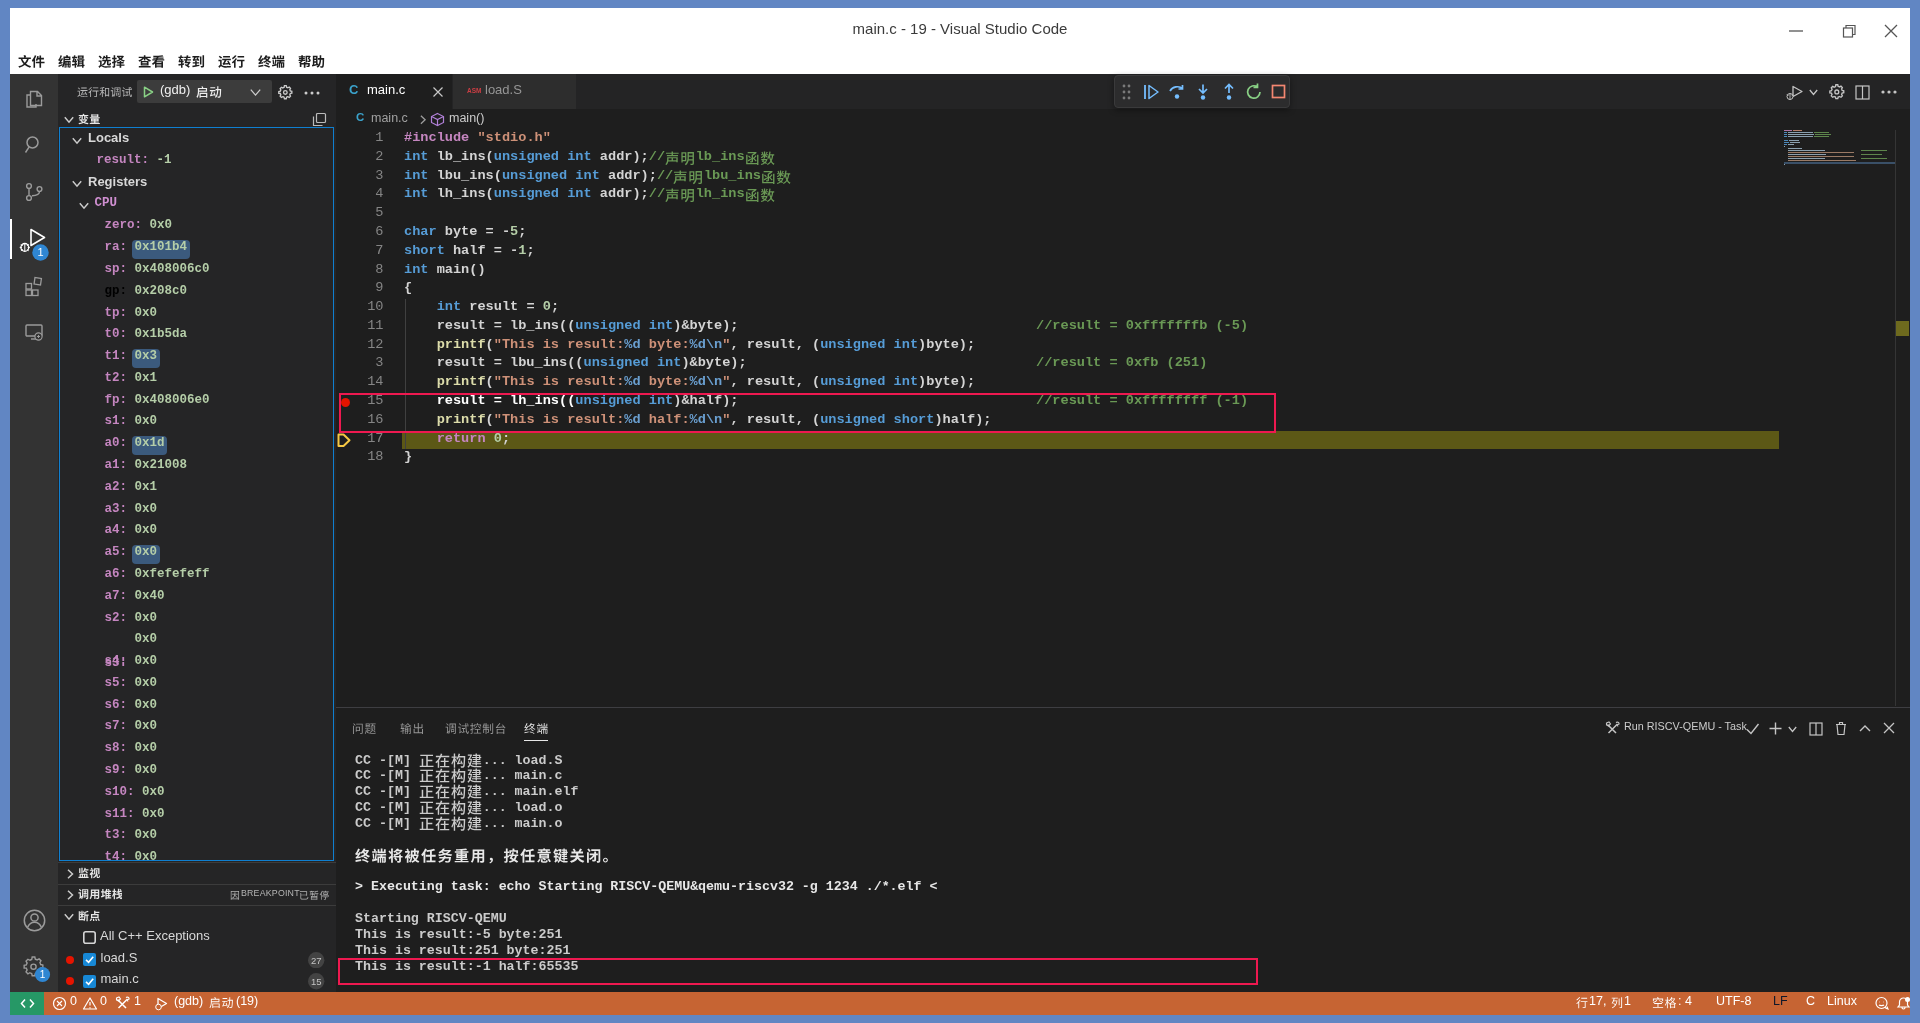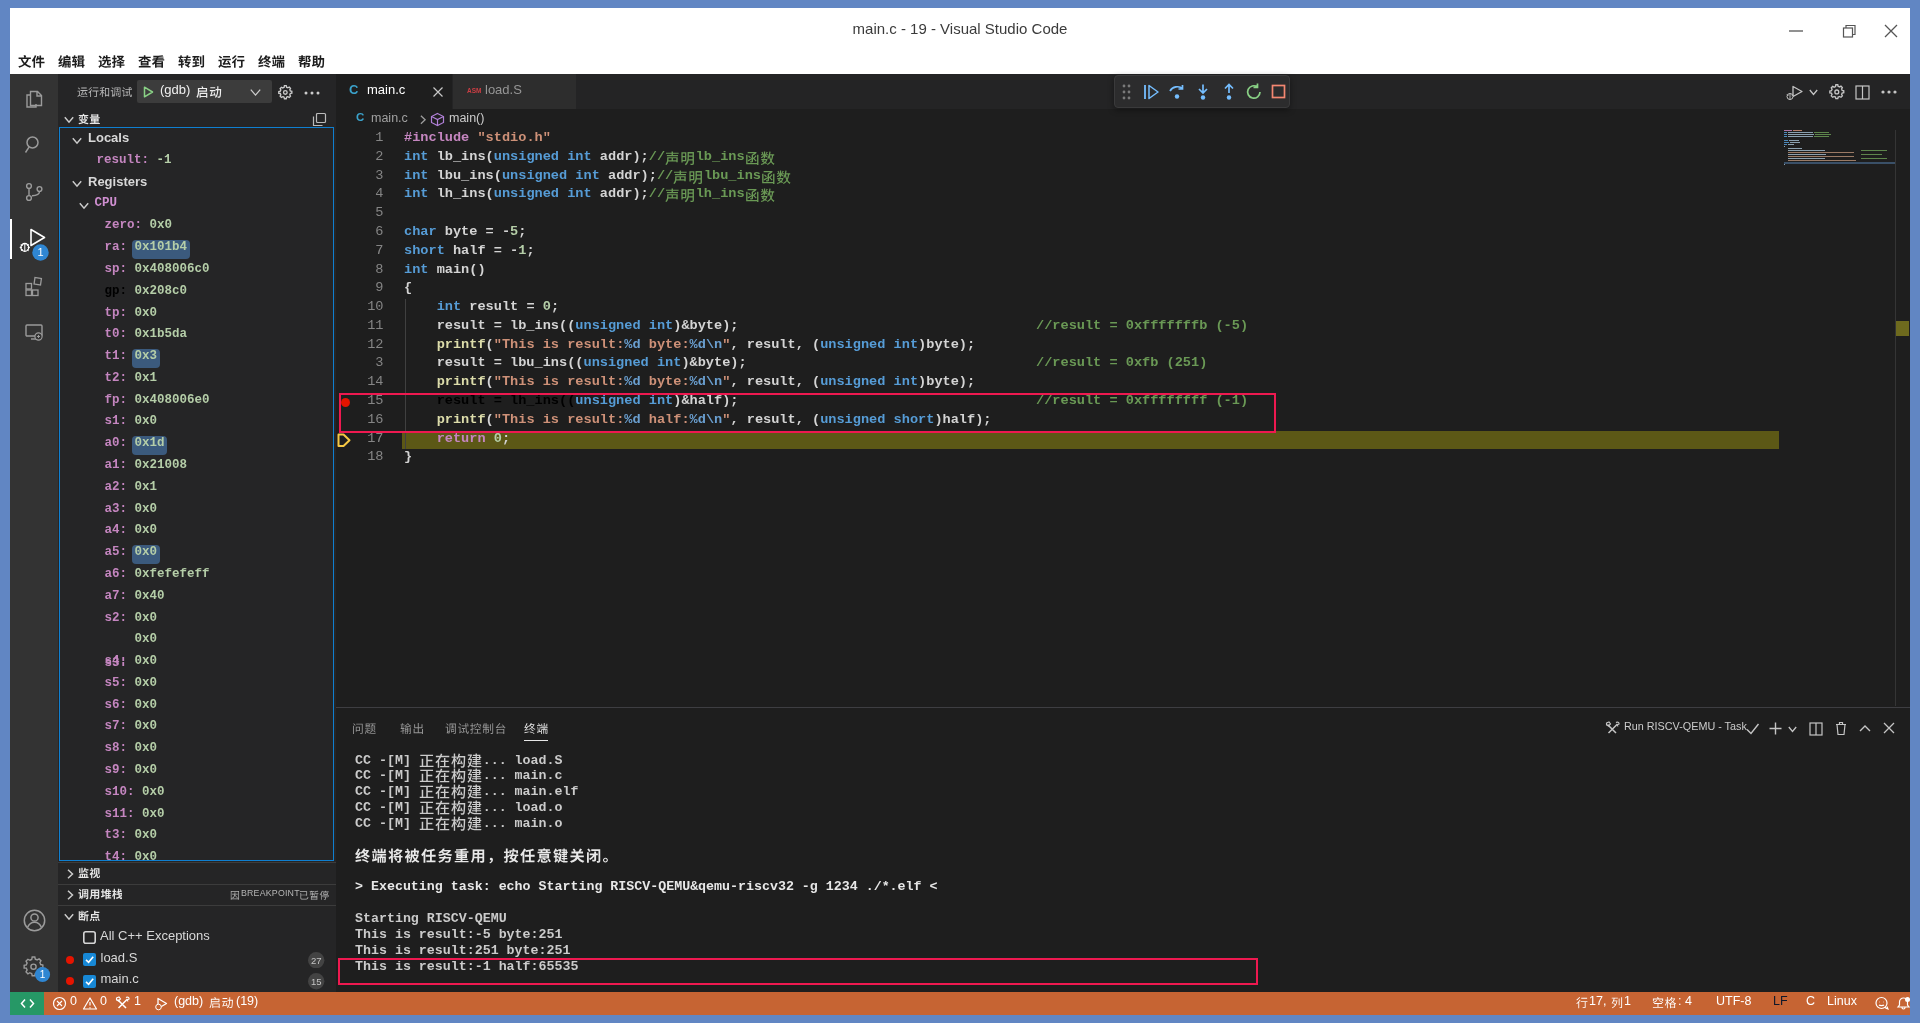--- a/index.html
+++ b/index.html
@@ -422,21 +422,21 @@
 <div class="cl" style="top:242.71px"><span style="color:#569cd6">short</span><span style="color:#d4d4d4"> half = -</span><span style="color:#b5cea8">1</span><span style="color:#d4d4d4">;</span></div>
 <div class="cl" style="top:261.50px"><span style="color:#569cd6">int</span><span style="color:#d4d4d4"> main()</span></div>
 <div class="cl" style="top:280.28px"><span style="color:#d4d4d4">{</span></div>
 <div class="cl" style="top:299.06px"><span style="color:#d4d4d4">    </span><span style="color:#569cd6">int</span><span style="color:#d4d4d4"> result = </span><span style="color:#b5cea8">0</span><span style="color:#d4d4d4">;</span></div>
 <div class="cl" style="top:317.85px"><span style="color:#d4d4d4">    result = lb_ins((</span><span style="color:#569cd6">unsigned</span><span style="color:#d4d4d4"> </span><span style="color:#569cd6">int</span><span style="color:#d4d4d4">)&amp;byte);</span></div>
 <div class="cl" style="left:1036.0px;top:317.85px;color:#6a9955">//result = 0xfffffffb (-5)</div>
 <div class="cl" style="top:336.63px"><span style="color:#d4d4d4">    </span><span style="color:#dcdcaa">printf</span><span style="color:#d4d4d4">(</span><span style="color:#ce9178">"This is result:</span><span style="color:#6a9fd0">%d</span><span style="color:#ce9178"> byte:</span><span style="color:#6a9fd0">%d</span><span style="color:#6a9fd0">\n</span><span style="color:#ce9178">"</span><span style="color:#d4d4d4">, result, (</span><span style="color:#569cd6">unsigned</span><span style="color:#d4d4d4"> </span><span style="color:#569cd6">int</span><span style="color:#d4d4d4">)byte);</span></div>
 <div class="cl" style="top:355.42px"><span style="color:#d4d4d4">    result = lbu_ins((</span><span style="color:#569cd6">unsigned</span><span style="color:#d4d4d4"> </span><span style="color:#569cd6">int</span><span style="color:#d4d4d4">)&amp;byte);</span></div>
 <div class="cl" style="left:1036.0px;top:355.42px;color:#6a9955">//result = 0xfb (251)</div>
 <div class="cl" style="top:374.21px"><span style="color:#d4d4d4">    </span><span style="color:#dcdcaa">printf</span><span style="color:#d4d4d4">(</span><span style="color:#ce9178">"This is result:</span><span style="color:#6a9fd0">%d</span><span style="color:#ce9178"> byte:</span><span style="color:#6a9fd0">%d</span><span style="color:#6a9fd0">\n</span><span style="color:#ce9178">"</span><span style="color:#d4d4d4">, result, (</span><span style="color:#569cd6">unsigned</span><span style="color:#d4d4d4"> </span><span style="color:#569cd6">int</span><span style="color:#d4d4d4">)byte);</span></div>
-<div class="cl" style="top:392.99px"><span style="color:#000000">    result = lh_ins((</span><span style="color:#569cd6">unsigned</span><span style="color:#d4d4d4"> </span><span style="color:#569cd6">int</span><span style="color:#d4d4d4">)&amp;half);</span></div>
+<div class="cl" style="top:392.99px"><span style="color:#ffffff">    result = lh_ins((</span><span style="color:#569cd6">unsigned</span><span style="color:#d4d4d4"> </span><span style="color:#569cd6">int</span><span style="color:#d4d4d4">)&amp;half);</span></div>
 <div class="cl" style="left:1036.0px;top:392.99px;color:#6a9955">//result = 0xffffffff (-1)</div>
 <div class="cl" style="top:411.77px"><span style="color:#d4d4d4">    </span><span style="color:#dcdcaa">printf</span><span style="color:#d4d4d4">(</span><span style="color:#ce9178">"This is result:</span><span style="color:#6a9fd0">%d</span><span style="color:#ce9178"> half:</span><span style="color:#6a9fd0">%d</span><span style="color:#6a9fd0">\n</span><span style="color:#ce9178">"</span><span style="color:#d4d4d4">, result, (</span><span style="color:#569cd6">unsigned</span><span style="color:#d4d4d4"> </span><span style="color:#569cd6">short</span><span style="color:#d4d4d4">)half);</span></div>
 <div class="cl" style="top:430.56px"><span style="color:#d4d4d4">    </span><span style="color:#c586c0">return</span><span style="color:#d4d4d4"> </span><span style="color:#b5cea8">0</span><span style="color:#d4d4d4">;</span></div>
 <div class="cl" style="top:449.35px"><span style="color:#d4d4d4">}</span></div>
 <div style="position:absolute;left:340.5px;top:397.6px;width:9.6px;height:9.6px;background:#e51400;border-radius:50%;"></div>
 <svg style="position:absolute;left:337.0px;top:432.8px;" width="14.0" height="14.5" viewBox="0 0 14.0 14.5">
     <path d="M1.5 1.5h5l6 5.7-6 5.8h-5z" fill="none" stroke="#f6c844" stroke-width="2" stroke-linejoin="round"></path>
   </svg>
 <div style="position:absolute;left:339px;top:392.5px;width:937px;height:40px;border:2.4px solid #ee1950;"></div>
 <div style="position:absolute;left:1784.0px;top:130.0px;width:8.0px;height:1.3px;background:#c586c0;opacity:0.85;"></div>

